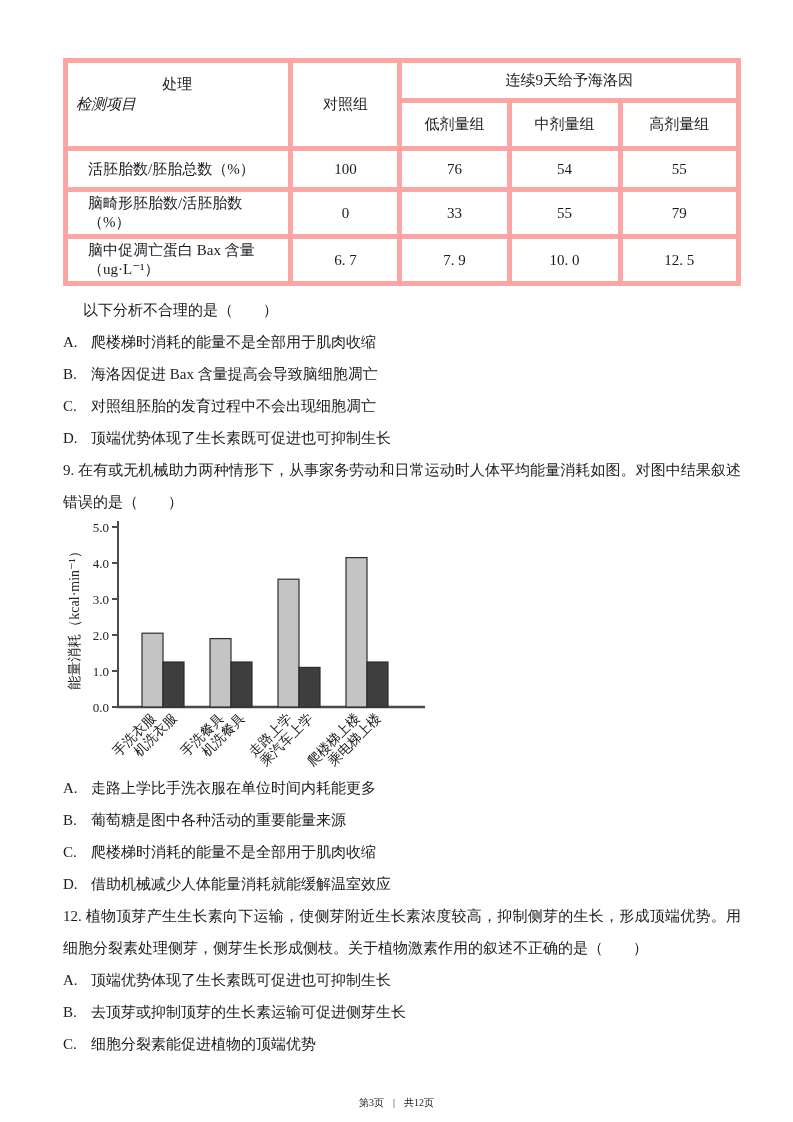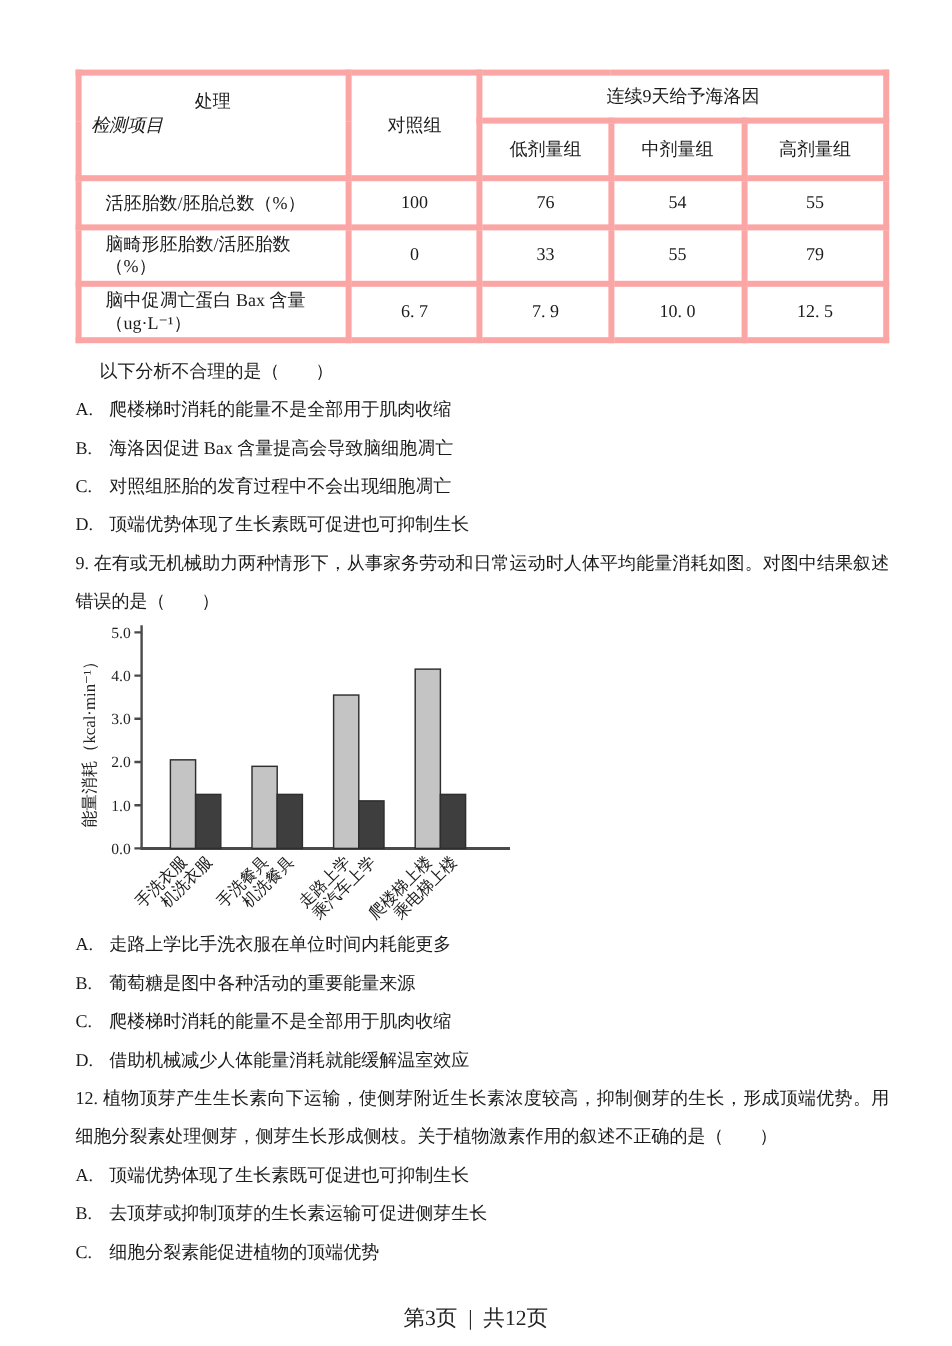--- a/index.html
+++ b/index.html
@@ -22,21 +22,21 @@
   
   .textline{font-size:15px;line-height:32px;text-align:justify;}
   .stem-first{margin-top:8px;margin-left:20px;}
   .option{display:flex;line-height:32px;font-size:15px;}
   .opt-label{flex:none;width:28px;}
   .opt-text{flex:1;}
   
   .chart-wrap{height:252px;margin:2px 0 0 0;}
   svg text{font-family:"Liberation Serif","DejaVu Serif",serif;}
   
-  .footer{position:absolute;left:0;right:0;bottom:12px;text-align:center;font-size:18px;color:#222;}
+  .footer{position:absolute;left:0;right:0;bottom:12px;text-align:center;font-size:10px;color:#222;}
   .footer span{display:inline-block;}
   .footer .sep{margin:0 9px;}
 </style>
 </head>
 <body>
 
 <div class="content">
 
   <table class="qtable">
     <colgroup>

